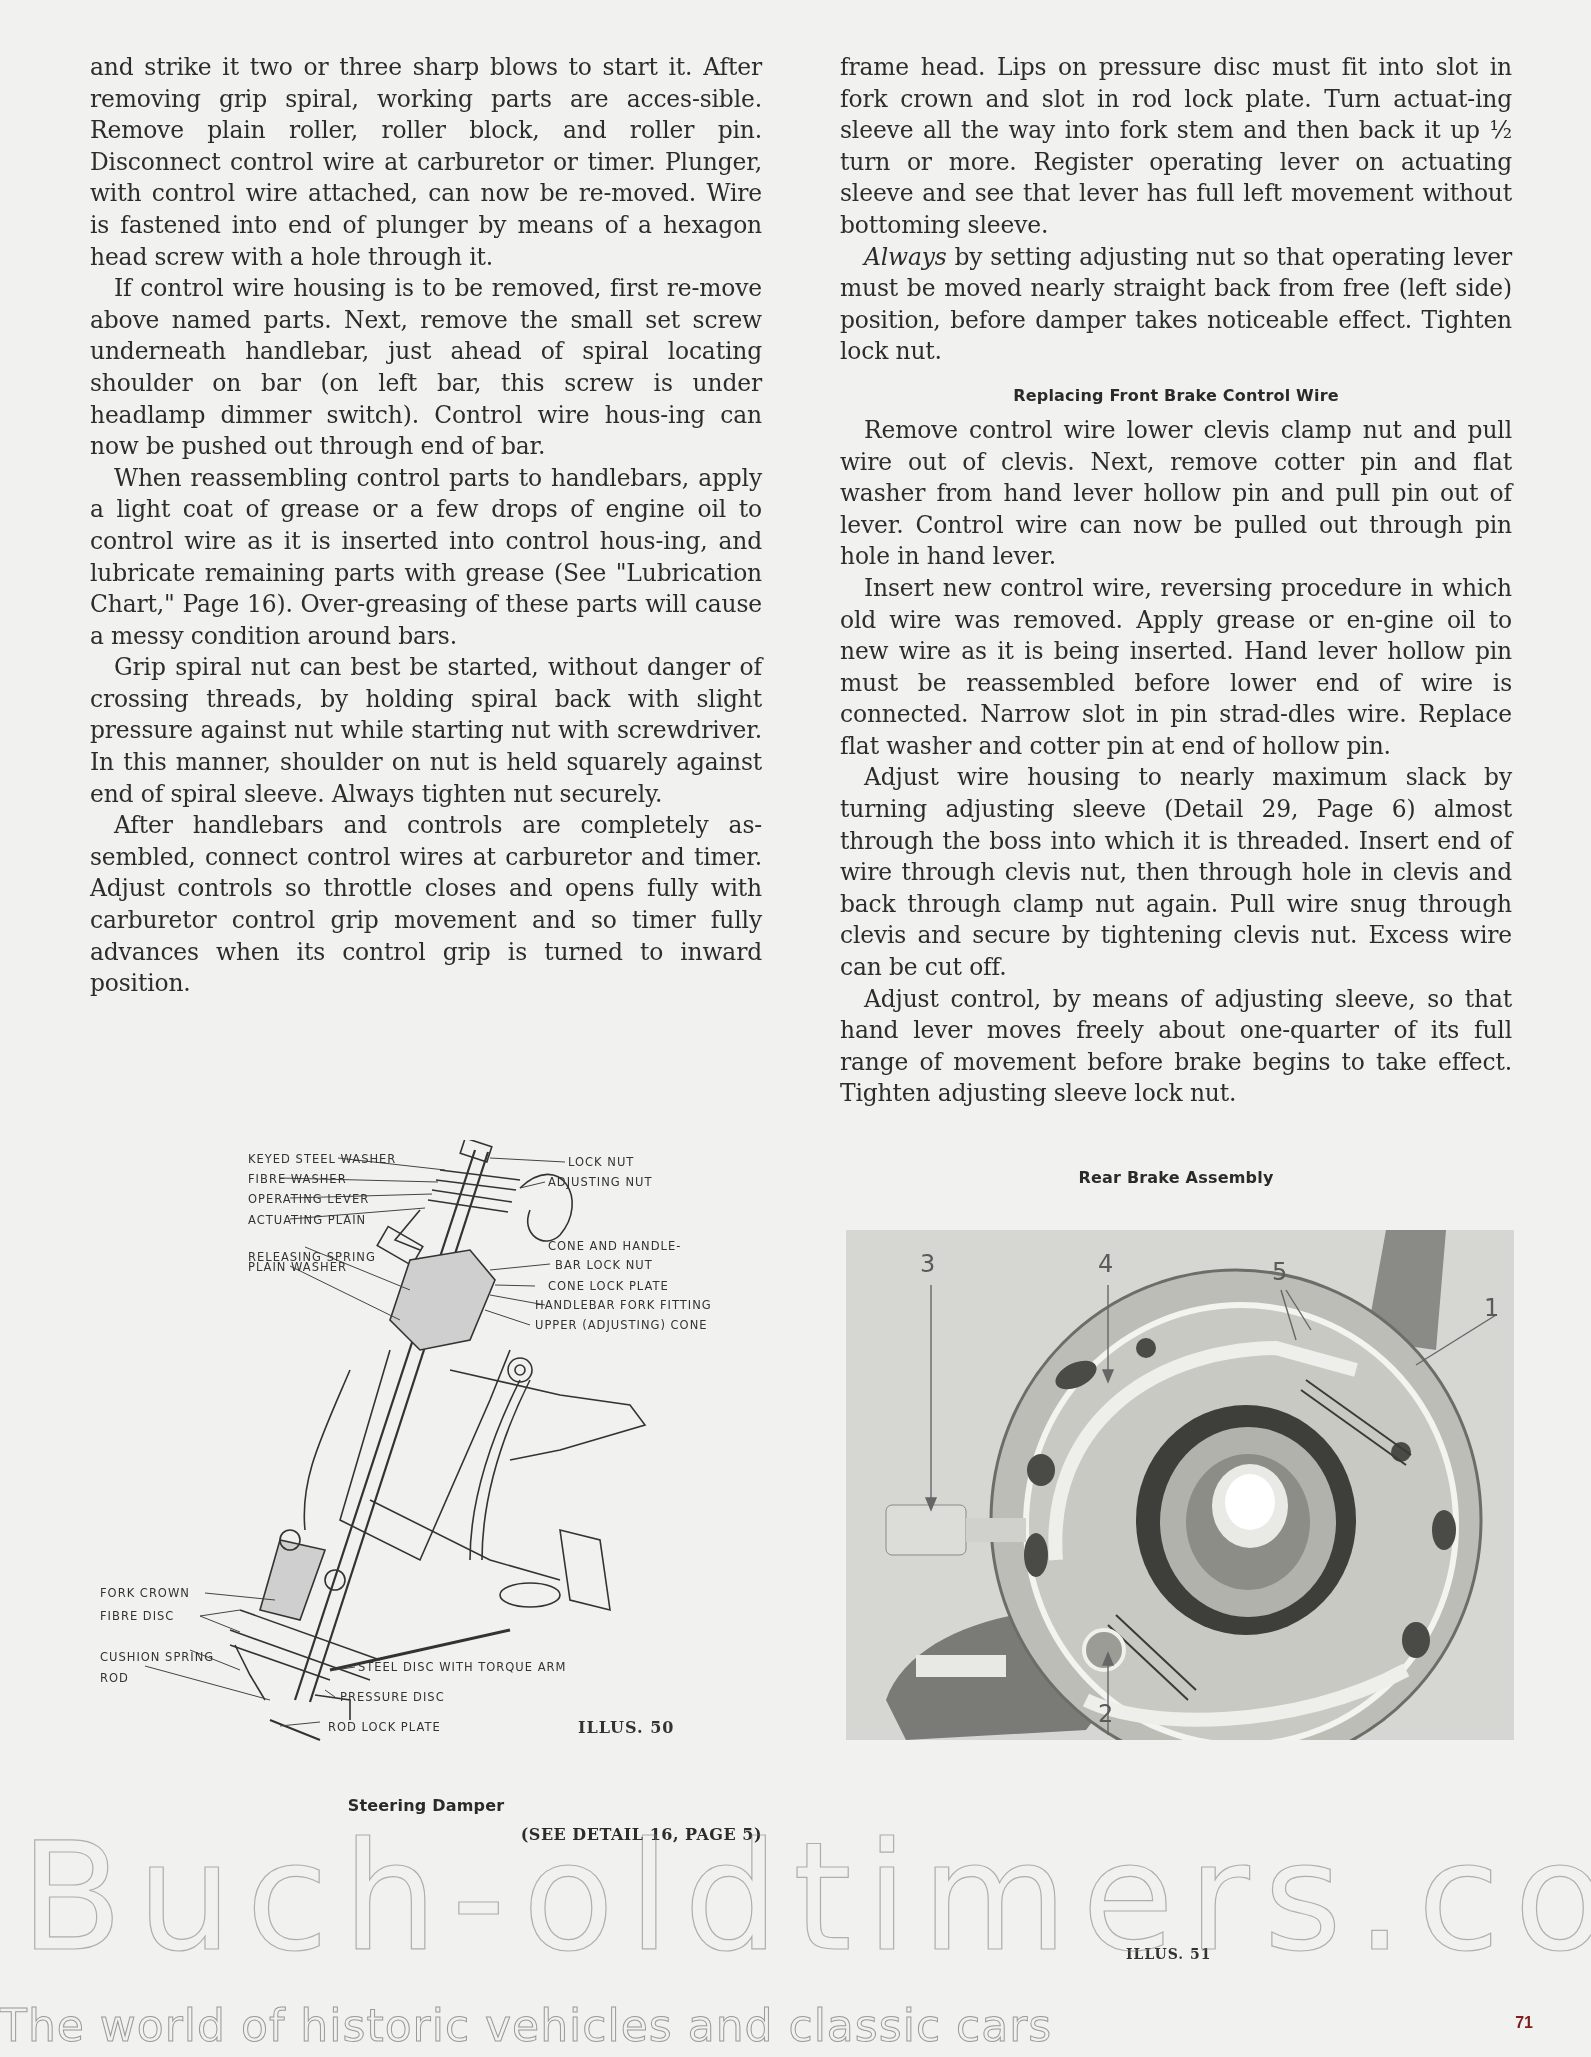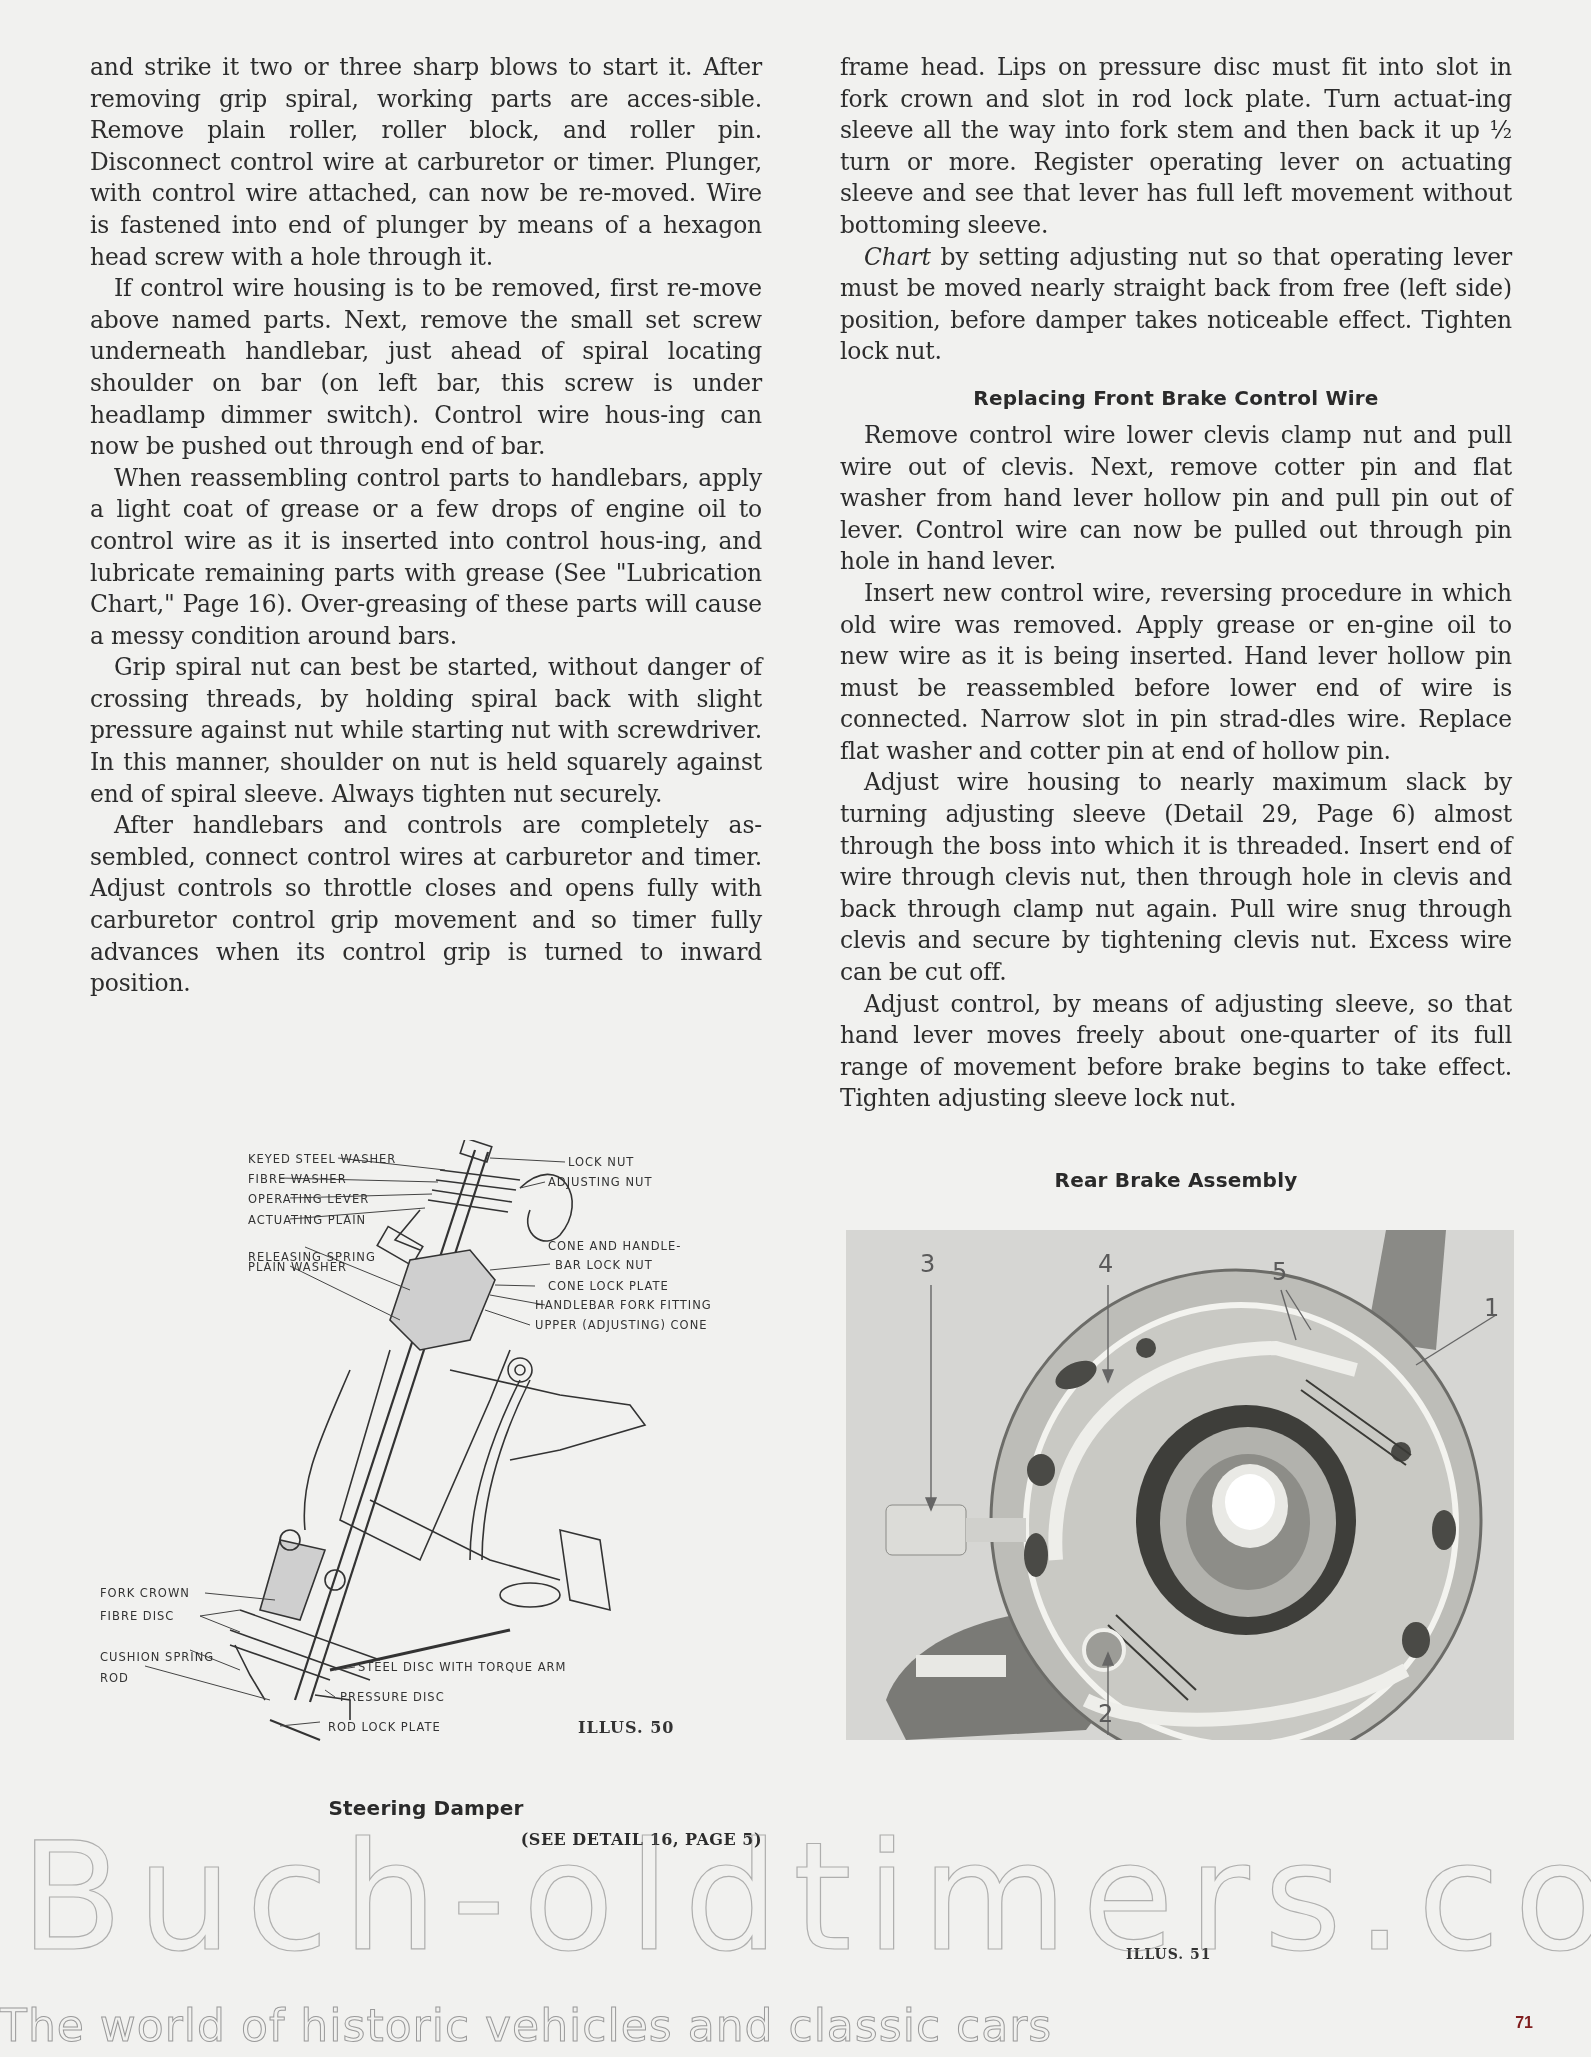--- a/index.html
+++ b/index.html
@@ -16,21 +16,21 @@
   p.body {
     margin: 0; font-size: 23.4px; line-height: 31.6px;
     text-align: justify; text-indent: 24px; letter-spacing: -0.15px;
     hyphens: manual;
   }
   p.body.noindent { text-indent: 0; }
   p.body em { font-style: italic; }
   h2.section {
     margin: 18px 0 10px; text-align: center;
     font-family: "DejaVu Sans", sans-serif; font-weight: bold;
-    font-size: 20px; letter-spacing: 0.2px; color: #2a2a2a;
+    font-size: 16px; letter-spacing: 0.2px; color: #2a2a2a;
   }
   .subhead {
     text-align: right; font-family: "DejaVu Serif", serif; font-weight: bold;
     font-size: 16px; letter-spacing: 0.5px; margin: 4px 0 12px;
   }
   
   .illus50 { position: absolute; left: 90px; top: 1140px; width: 700px; height: 620px; }
   .illus50 svg { position: absolute; left: 0; top: 0; }
   .lbl {
     position: absolute; font-family: "DejaVu Sans", sans-serif;
@@ -182,21 +182,21 @@
     <div class="caption" style="left:488px;top:578px">ILLUS. 50</div>
   </div>
 
   <div class="damper">
     <h2 class="section" style="margin-top:0">Steering Damper</h2>
     <div class="subhead">(SEE DETAIL 16, PAGE 5)</div>
   </div>
 
   <div class="col col-right">
     <p class="body noindent">frame head. Lips on pressure disc must fit into slot in fork crown and slot in rod lock plate. Turn actuat-ing sleeve all the way into fork stem and then back it up ½ turn or more. Register operating lever on actuating sleeve and see that lever has full left movement without bottoming sleeve.</p>
-    <p class="body"><em>Chart</em><span> by setting adjusting nut so that operating lever must be moved nearly straight back from free (left side) position, before damper takes noticeable effect. Tighten lock nut.</span></p>
+    <p class="body"><em>Always</em><span> by setting adjusting nut so that operating lever must be moved nearly straight back from free (left side) position, before damper takes noticeable effect. Tighten lock nut.</span></p>
     <h2 class="section">Replacing Front Brake Control Wire</h2>
     <p class="body">Remove control wire lower clevis clamp nut and pull wire out of clevis. Next, remove cotter pin and flat washer from hand lever hollow pin and pull pin out of lever. Control wire can now be pulled out through pin hole in hand lever.</p>
     <p class="body">Insert new control wire, reversing procedure in which old wire was removed. Apply grease or en-gine oil to new wire as it is being inserted. Hand lever hollow pin must be reassembled before lower end of wire is connected. Narrow slot in pin strad-dles wire. Replace flat washer and cotter pin at end of hollow pin.</p>
     <p class="body">Adjust wire housing to nearly maximum slack by turning adjusting sleeve (Detail 29, Page 6) almost through the boss into which it is threaded. Insert end of wire through clevis nut, then through hole in clevis and back through clamp nut again. Pull wire snug through clevis and secure by tightening clevis nut. Excess wire can be cut off.</p>
     <p class="body">Adjust control, by means of adjusting sleeve, so that hand lever moves freely about one-quarter of its full range of movement before brake begins to take effect. Tighten adjusting sleeve lock nut.</p>
   </div>
 
   <div class="rear-head">
     <h2 class="section" style="margin:0">Rear Brake Assembly</h2>
   </div>

